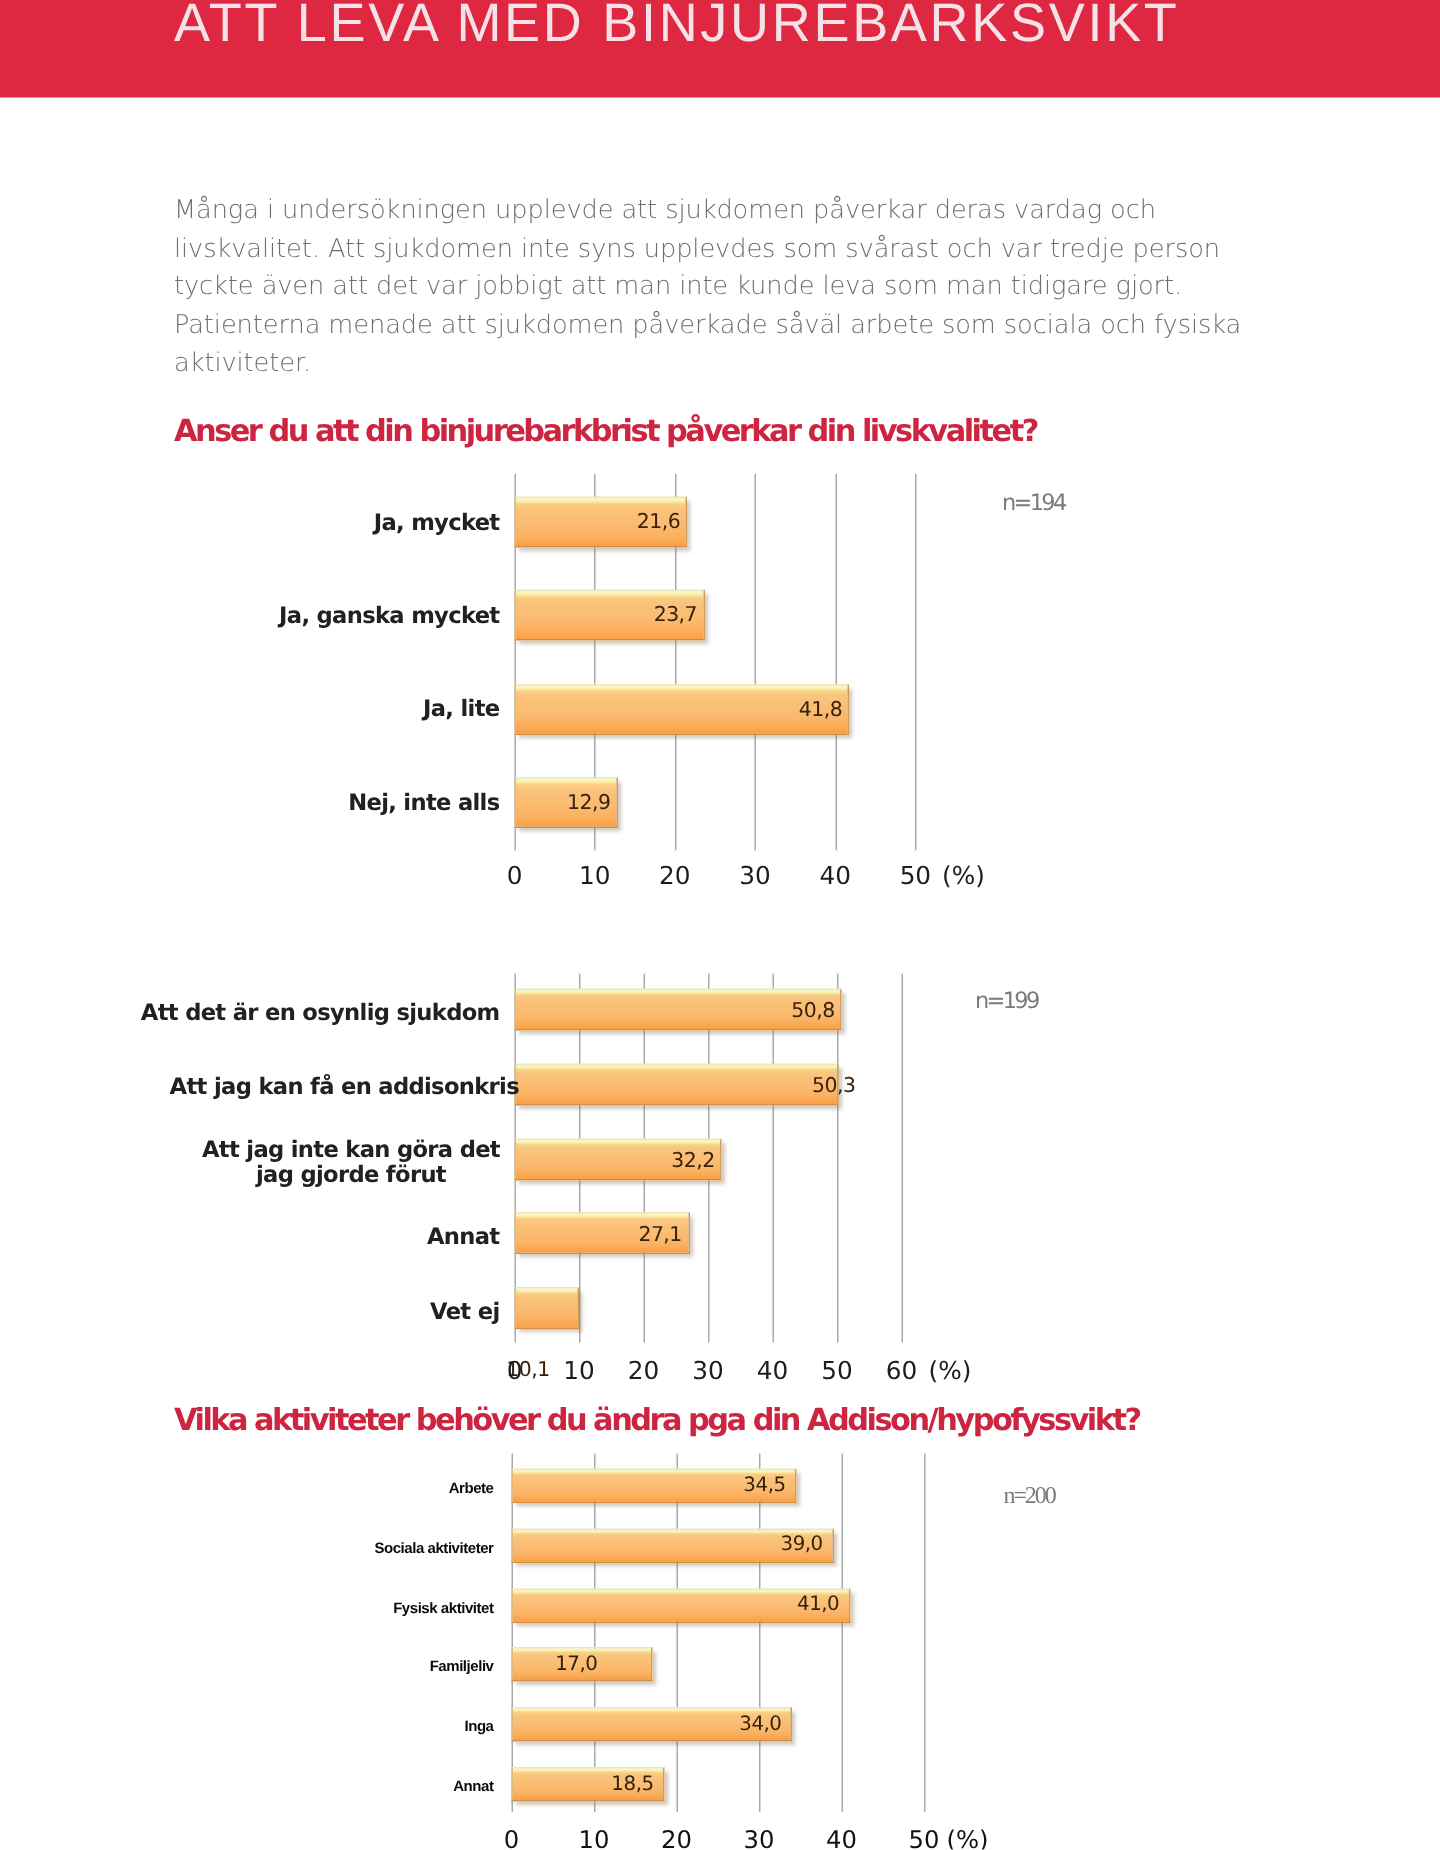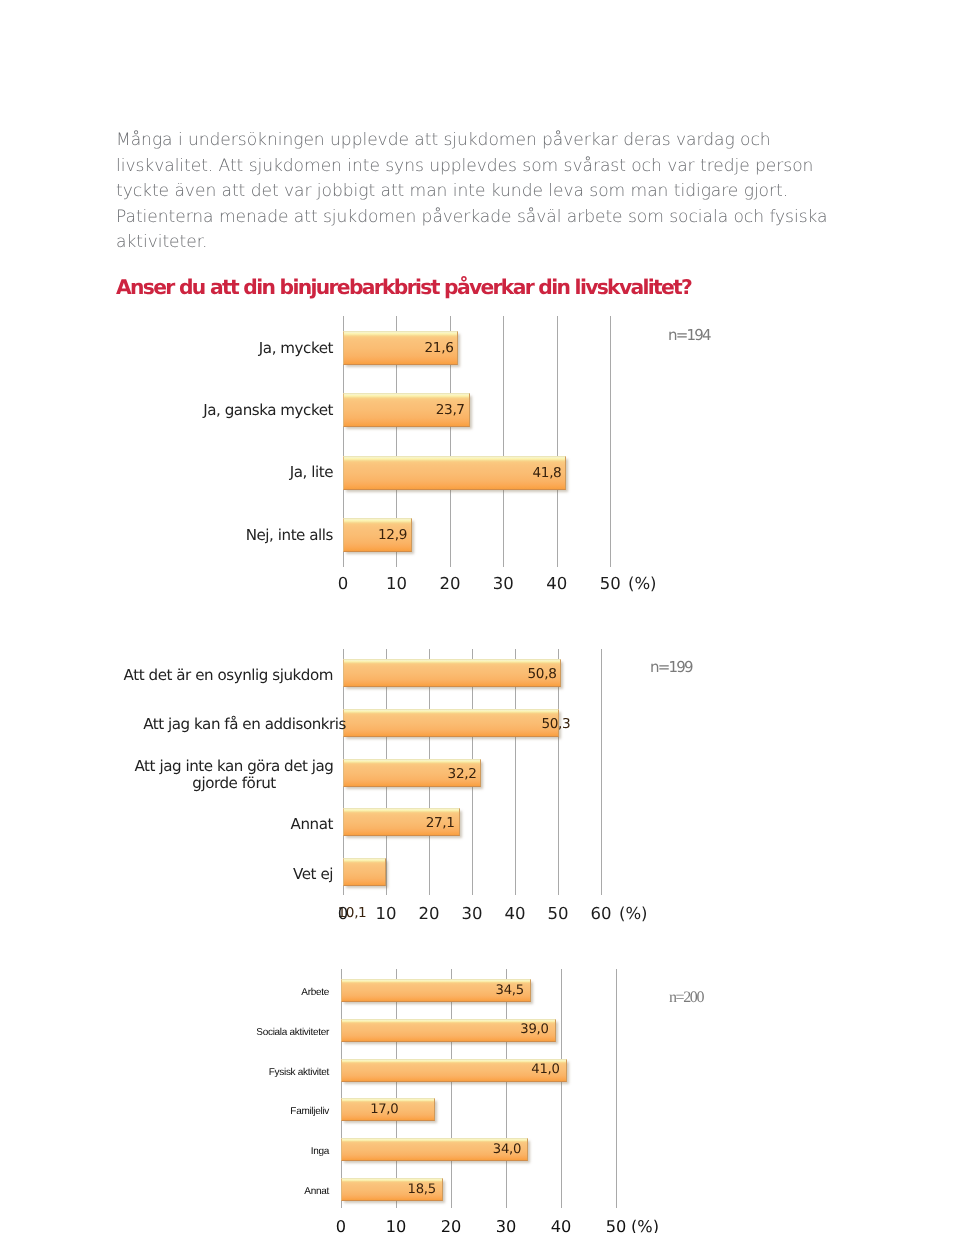--- a/index.html
+++ b/index.html
@@ -32,39 +32,42 @@
      #fab86c 63%, #fab365 75%, #fbab58 86%,
      #faa54b 94%, #f89f40 100%);
   border-top:1px solid #ece6b9;
   border-left:1px solid #e0b87c;
   border-right:1px solid #cf9a5b;
   border-bottom:1px solid #d08c4a;
   box-shadow:2.5px 2.5px 2.5px -0.5px rgba(130,110,80,0.38);}
 .barval{position:absolute;font-family:"DejaVu Sans",sans-serif;font-size:13.6px;color:#38220d;
   letter-spacing:-0.35px;white-space:nowrap;text-align:right;}
 .catlabel{position:absolute;font-family:"DejaVu Sans",sans-serif;font-size:15.1px;color:#212121;
-  letter-spacing:-0.45px;text-align:right;white-space:nowrap;line-height:19px;}
+  letter-spacing:-0.45px;text-align:right;white-space:nowrap;line-height:19px;font-weight:bold;}
 .ticklabel{position:absolute;font-family:"DejaVu Sans",sans-serif;font-size:16.5px;color:#1d1d1d;
   text-align:center;white-space:nowrap;}
 .pctlabel{position:absolute;font-family:"DejaVu Sans",sans-serif;font-size:16.5px;color:#1d1d1d;white-space:nowrap;}
 .nlabel{position:absolute;font-family:"DejaVu Sans",sans-serif;font-size:15px;letter-spacing:-1.8px;
   color:#7b7b7b;white-space:nowrap;line-height:16px;}
 
 
 .c3 .catlabel,.c3 .ticklabel,.c3 .pctlabel,.c3 .barval,.c3 .nlabel{font-family:"Liberation Sans",sans-serif;}
 .c3 .catlabel{font-family:"Liberation Sans",sans-serif;font-size:10px;letter-spacing:-0.3px;color:#0b0b0b;}
 .c3 .barval{font-family:"DejaVu Sans",sans-serif;font-size:13.2px;letter-spacing:-0.3px;color:#341f0c;}
 .c3 .ticklabel,.c3 .pctlabel{font-family:"DejaVu Sans",sans-serif;font-size:16.2px;color:#111;}
 .c3 .nlabel{font-family:Liberation Serif, serif;font-size:16px;letter-spacing:-1.4px;color:#7b7b7b;}
 </style>
 </head>
 <body>
 
 <div class="page">
 
+  <div class="header">
+    <div class="header-title">ATT LEVA MED BINJUREBARKSVIKT</div>
+  </div>
 
   <div class="intro">Många i undersökningen upplevde att sjukdomen påverkar deras vardag och livskvalitet. Att sjukdomen inte syns upplevdes som svårast och var tredje person tyckte även att det var jobbigt att man inte kunde leva som man tidigare gjort. Patienterna menade att sjukdomen påverkade såväl arbete som sociala och fysiska aktiviteter.</div>
 
   <div class="qhead" id="qh0" style="top:277px">Anser du att din binjurebarkbrist påverkar din livskvalitet?</div>
   <div class="chart c1" id="chart0">
       <div class="gridline" style="left: 343px; top: 316px; height: 251px;"></div>
       <div class="gridline" style="left: 396px; top: 316px; height: 251px;"></div>
       <div class="gridline" style="left: 450px; top: 316px; height: 251px;"></div>
       <div class="gridline" style="left: 503px; top: 316px; height: 251px;"></div>
       <div class="gridline" style="left: 557px; top: 316px; height: 251px;"></div>
@@ -118,20 +121,21 @@
       <div class="ticklabel" style="left: 361px; width: 50px; top: 904px;">10</div>
       <div class="ticklabel" style="left: 404px; width: 50px; top: 904px;">20</div>
       <div class="ticklabel" style="left: 447px; width: 50px; top: 904px;">30</div>
       <div class="ticklabel" style="left: 490px; width: 50px; top: 904px;">40</div>
       <div class="ticklabel" style="left: 533px; width: 50px; top: 904px;">50</div>
       <div class="ticklabel" style="left: 576px; width: 50px; top: 904px;">60</div>
       <div class="pctlabel" style="left: 619px; top: 904px;">(%)</div>
       <div class="nlabel" style="left: 650px; top: 659px;">n=199</div>
     </div>
 
+  <div class="qhead" id="qh2" style="top:936px">Vilka aktiviteter behöver du ändra pga din Addison/hypofyssvikt?</div>
   <div class="chart c3" id="chart2">
       <div class="gridline" style="left: 341px; top: 969px; height: 239px;"></div>
       <div class="gridline" style="left: 396px; top: 969px; height: 239px;"></div>
       <div class="gridline" style="left: 451px; top: 969px; height: 239px;"></div>
       <div class="gridline" style="left: 506px; top: 969px; height: 239px;"></div>
       <div class="gridline" style="left: 561px; top: 969px; height: 239px;"></div>
       <div class="gridline" style="left: 616px; top: 969px; height: 239px;"></div>
       <div class="bar" style="left: 341px; top: 979px; width: 189.75px; height: 23px;"></div>
       <div class="barval" style="left: 341px; width: 182.75px; top: 982.5px; line-height: 16px;">34,5</div>
       <div class="catlabel" style="left: 0px; width: 329px; white-space: nowrap; top: 983px;">Arbete</div>

